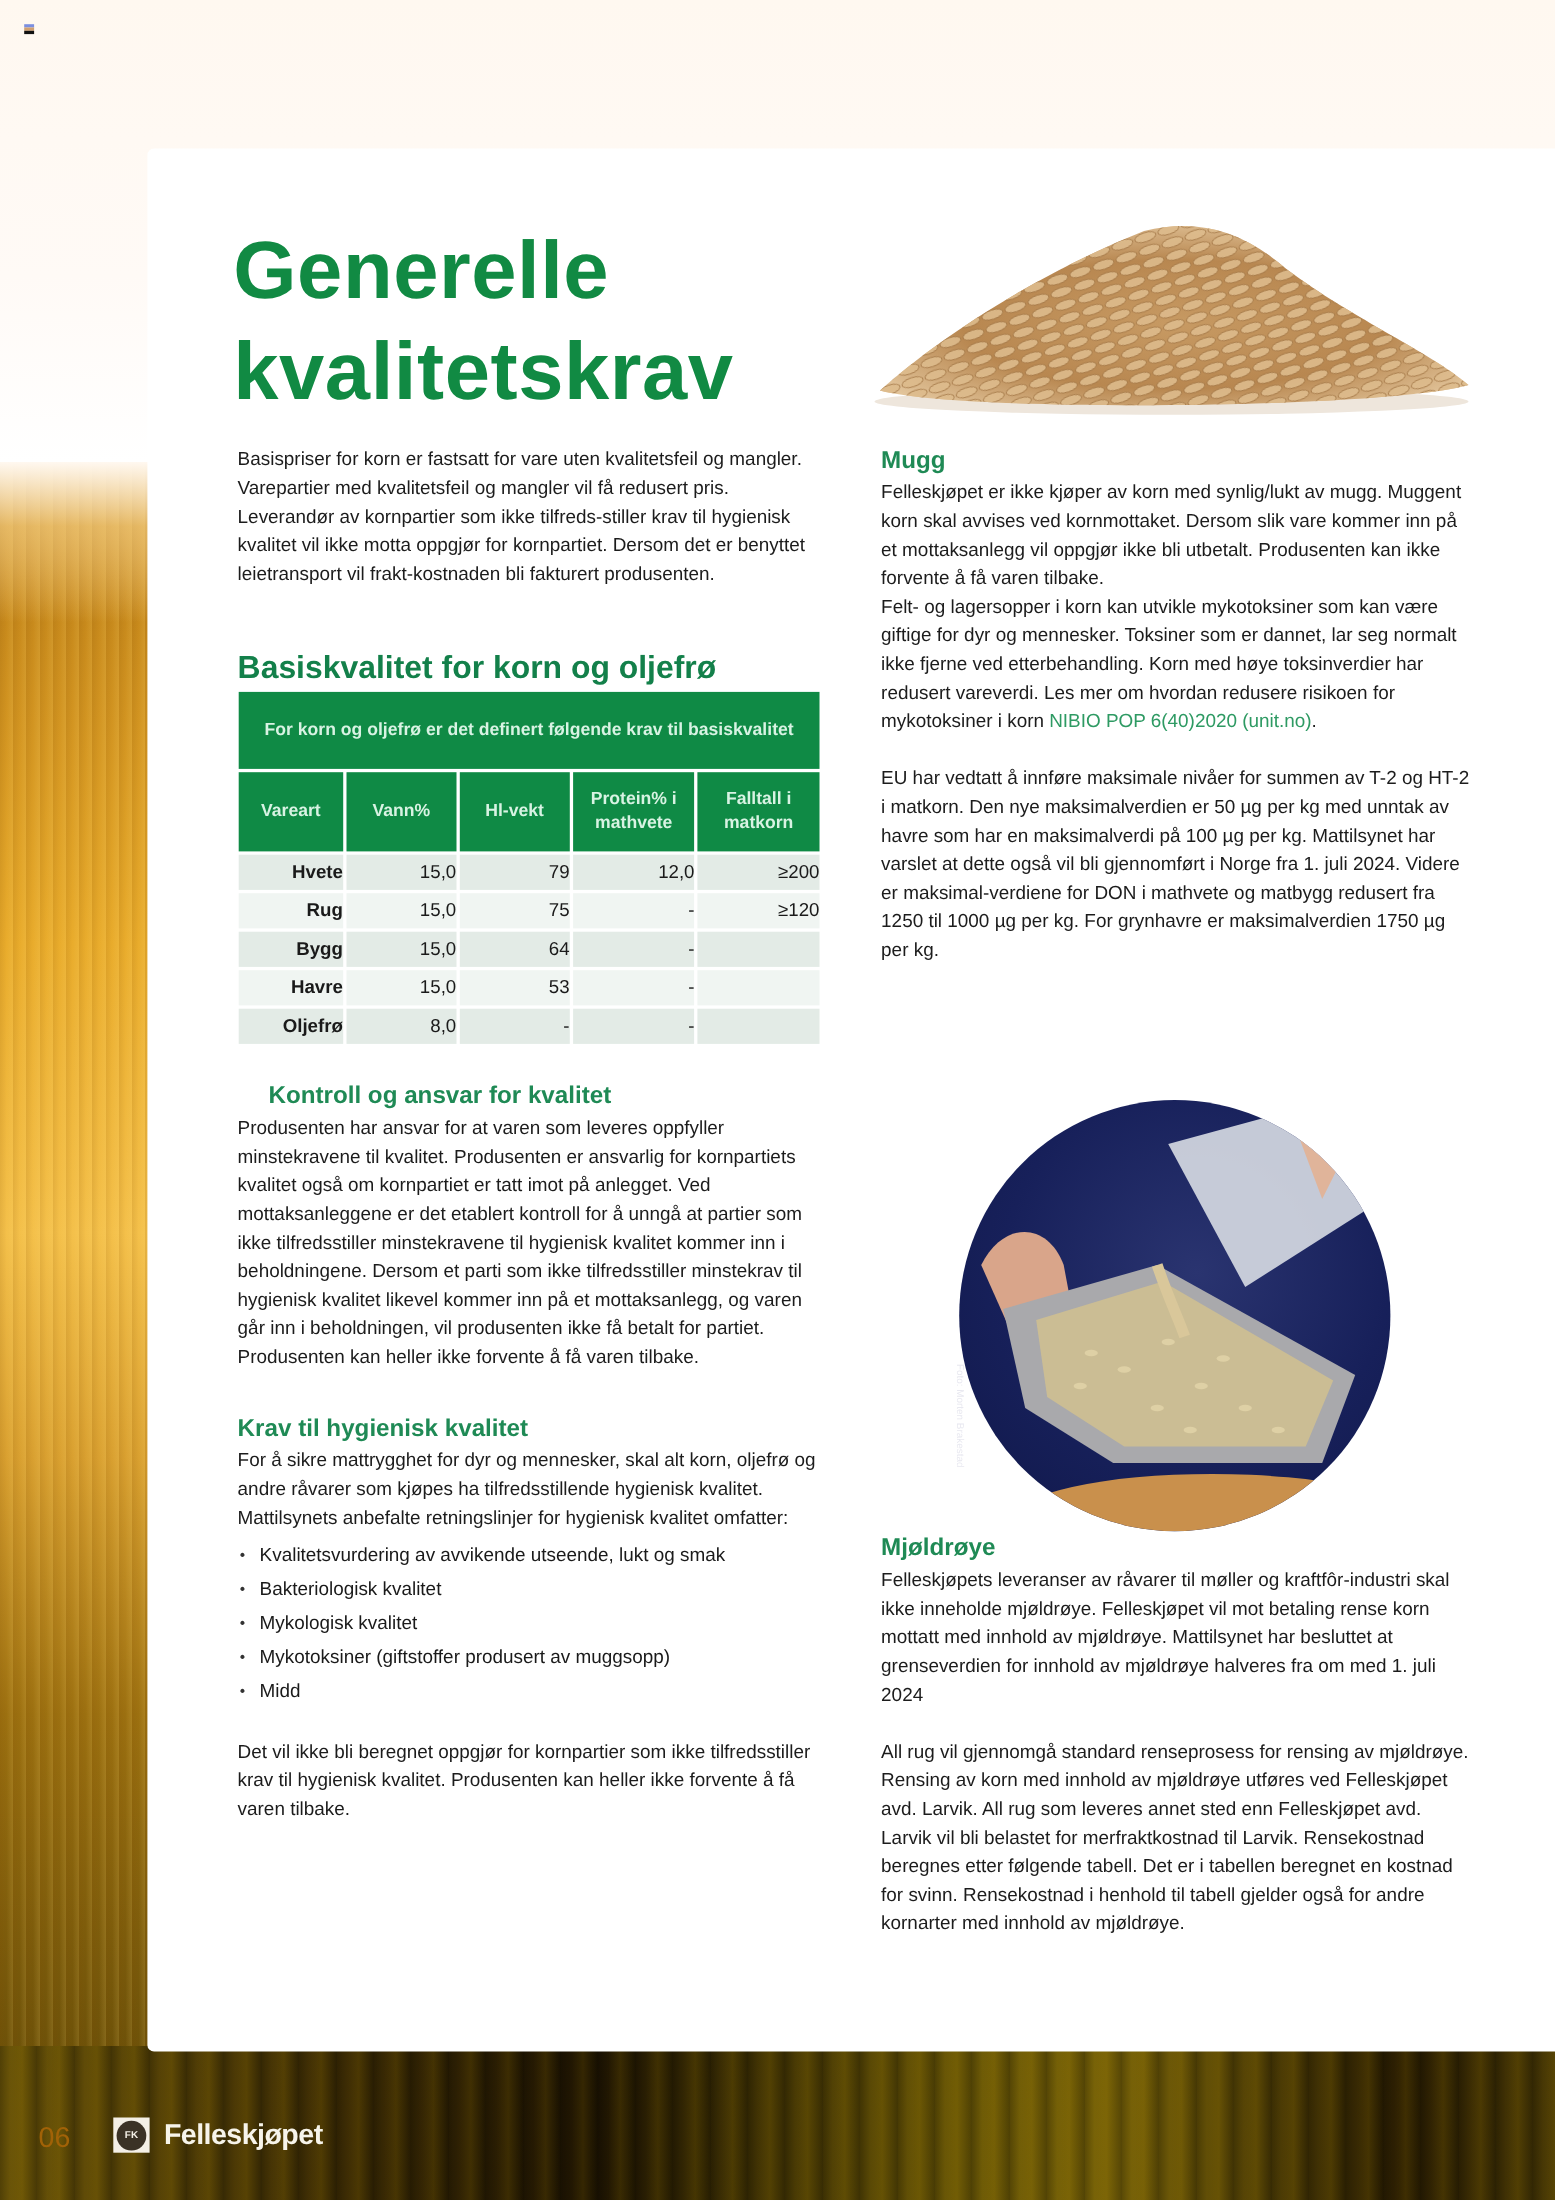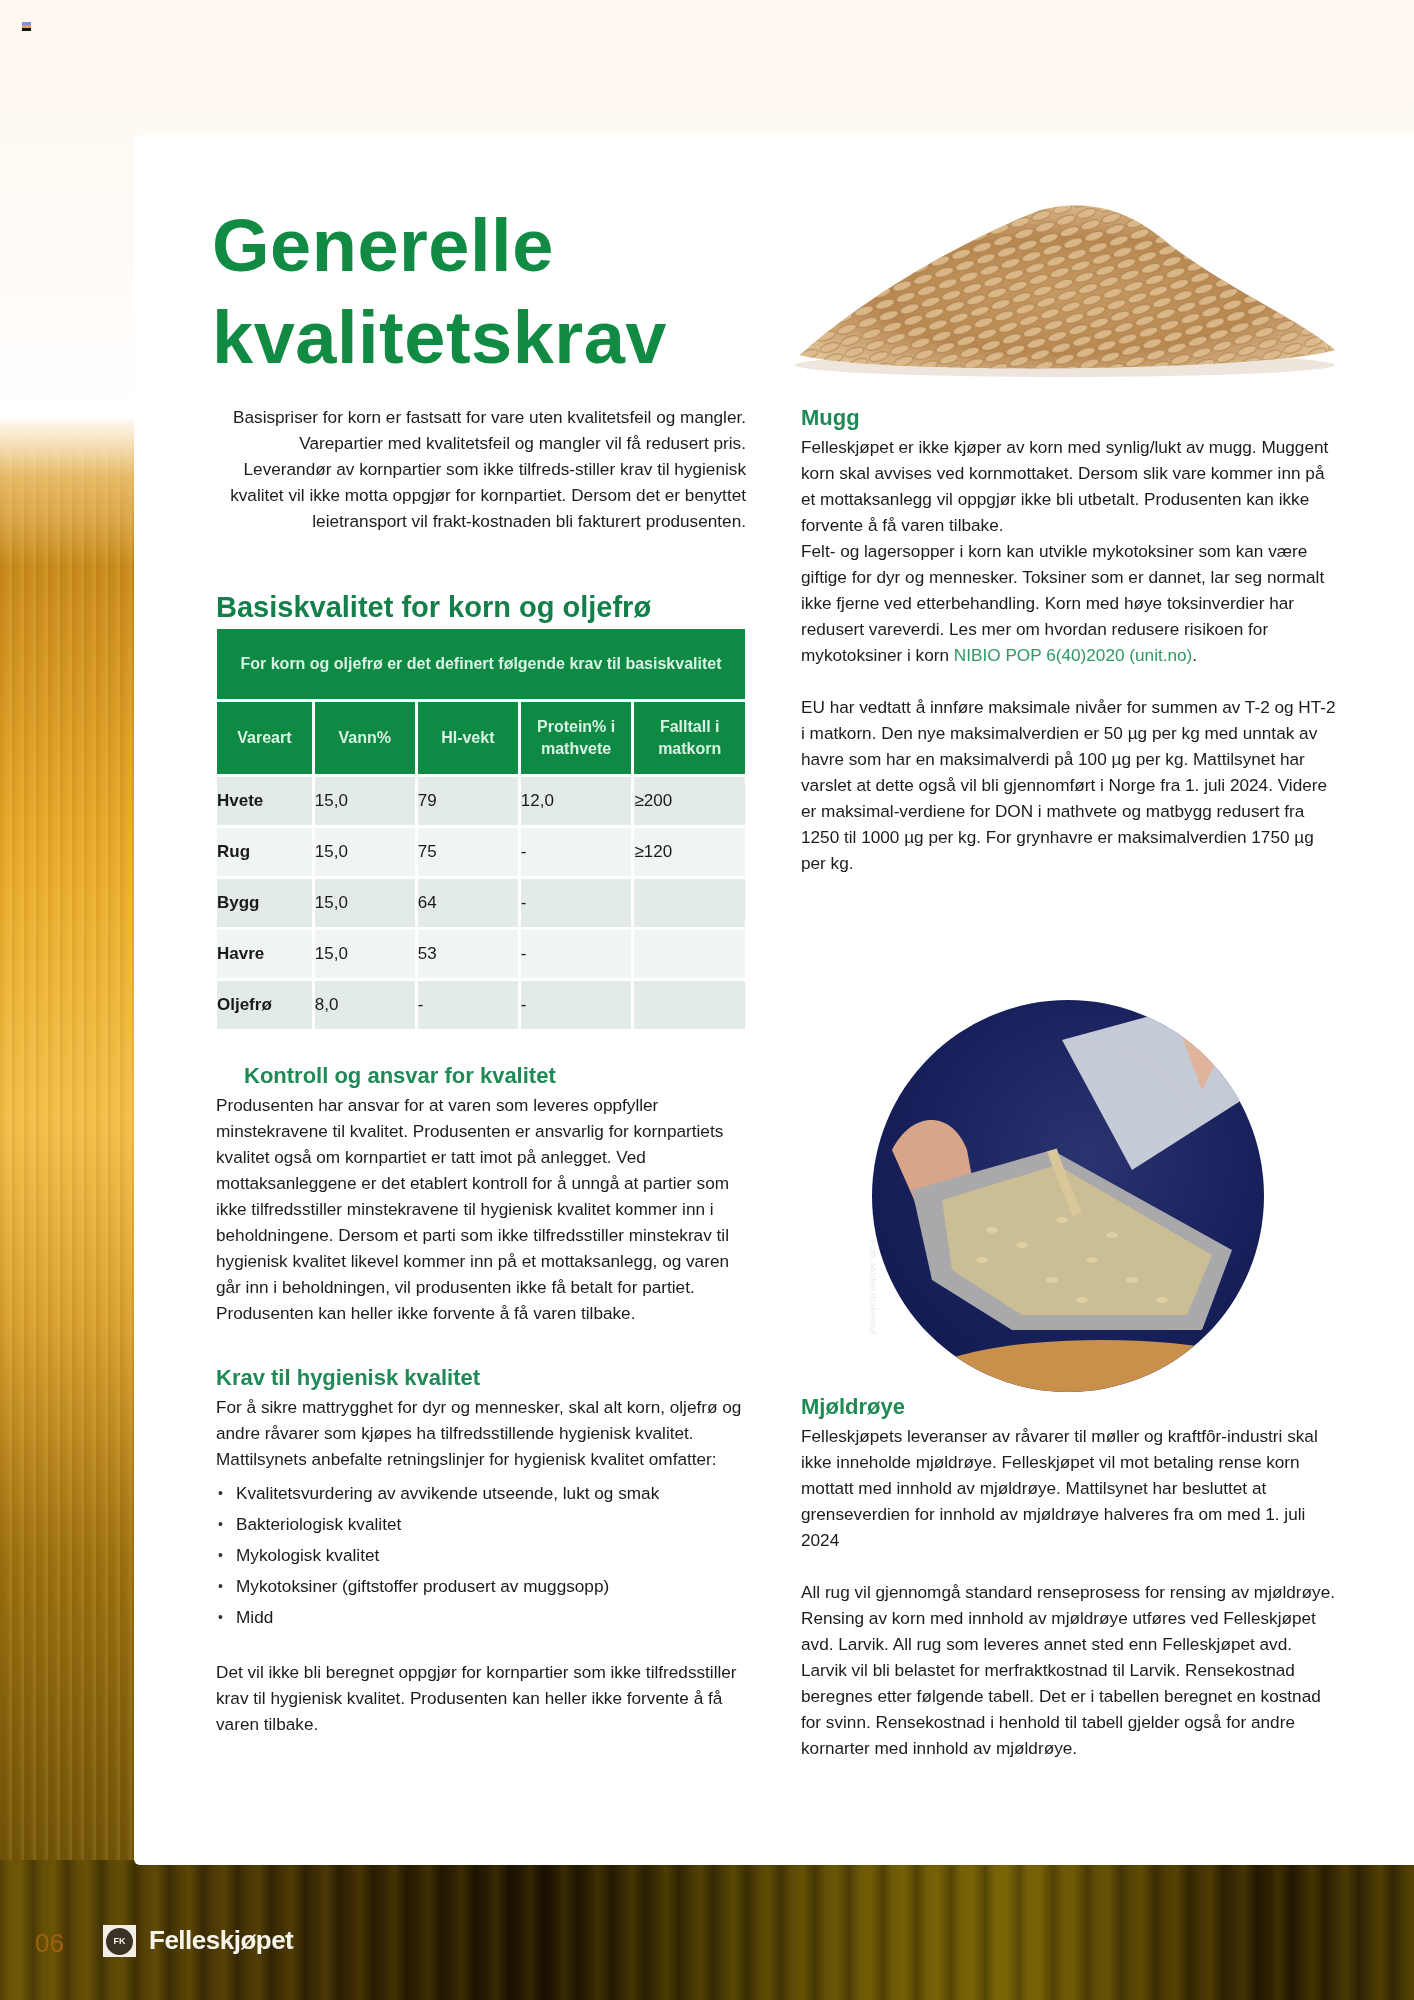--- a/index.html
+++ b/index.html
@@ -70,21 +70,21 @@
     border-collapse: separate; border-spacing: 3px 3px;
     width: 534px; margin-left: -2px;
   }
   table.quality th {
     background: #0f8a45; color: #d8f3e3; font-weight: 700;
     font-size: 16px; line-height: 22px; text-align: center;
   }
   table.quality th.super { height: 70px; padding: 8px 10px; }
   table.quality th.col { height: 72px; padding: 4px 4px; }
   table.quality td {
-    text-align: left; height: 48px; font-size: 17px; color: #1a1a1a;
+    text-align: right; height: 32px; font-size: 17px; color: #1a1a1a;
   }
   table.quality td.name { font-weight: 700; }
   table.quality tr.odd td { background: #e3ebe6; }
   table.quality tr.even td { background: #f0f5f2; }
 
   ul.bullets { list-style: none; margin-top: 6px; }
   ul.bullets li { position: relative; padding-left: 20px; font-size: 17.2px; line-height: 31px; }
   ul.bullets li::before {
     content: "•"; position: absolute; left: 2px; top: 0; font-size: 14px; color: #333;
   }
@@ -145,21 +145,21 @@
     <pattern id="grains" width="22" height="12" patternUnits="userSpaceOnUse" patternTransform="rotate(-18)">
       <ellipse cx="11" cy="6" rx="10" ry="4.2" fill="#ddbb8c" stroke="#9e7140" stroke-width="0.8"></ellipse>
     </pattern>
   </defs>
   <ellipse cx="275" cy="175" rx="270" ry="12" fill="#eee6dc"></ellipse>
   <path d="M10,165 C60,120 150,60 250,20 C300,8 340,20 380,55 C440,100 510,130 545,160 C470,182 80,185 10,165 Z" fill="url(#pileg)"></path>
   <path d="M10,165 C60,120 150,60 250,20 C300,8 340,20 380,55 C440,100 510,130 545,160 C470,182 80,185 10,165 Z" fill="url(#grains)" opacity="0.9"></path>
 </svg>
 
 <div class="col-left">
-  <p class="body-text" style="height:160px;text-align:right;">Basispriser for korn er fastsatt for vare uten kvalitetsfeil og mangler. Varepartier med kvalitetsfeil og mangler vil få redusert pris. Leverandør av kornpartier som ikke tilfreds-stiller krav til hygienisk kvalitet vil ikke motta oppgjør for kornpartiet. Dersom det er benyttet leietransport vil frakt-kostnaden bli fakturert produsenten.</p>
+  <p class="body-text" style="height:160px;">Basispriser for korn er fastsatt for vare uten kvalitetsfeil og mangler. Varepartier med kvalitetsfeil og mangler vil få redusert pris. Leverandør av kornpartier som ikke tilfreds-stiller krav til hygienisk kvalitet vil ikke motta oppgjør for kornpartiet. Dersom det er benyttet leietransport vil frakt-kostnaden bli fakturert produsenten.</p>
 
   <h2 class="h2" style="margin-top:26px; margin-bottom:2px;">Basiskvalitet for korn og oljefrø</h2>
 
   <table class="quality">
     <thead>
       <tr>
         <th class="super" colspan="5">For korn og oljefrø er det definert følgende krav til basiskvalitet</th>
       </tr>
       <tr>
         <th class="col" style="width:18%">Vareart</th>

